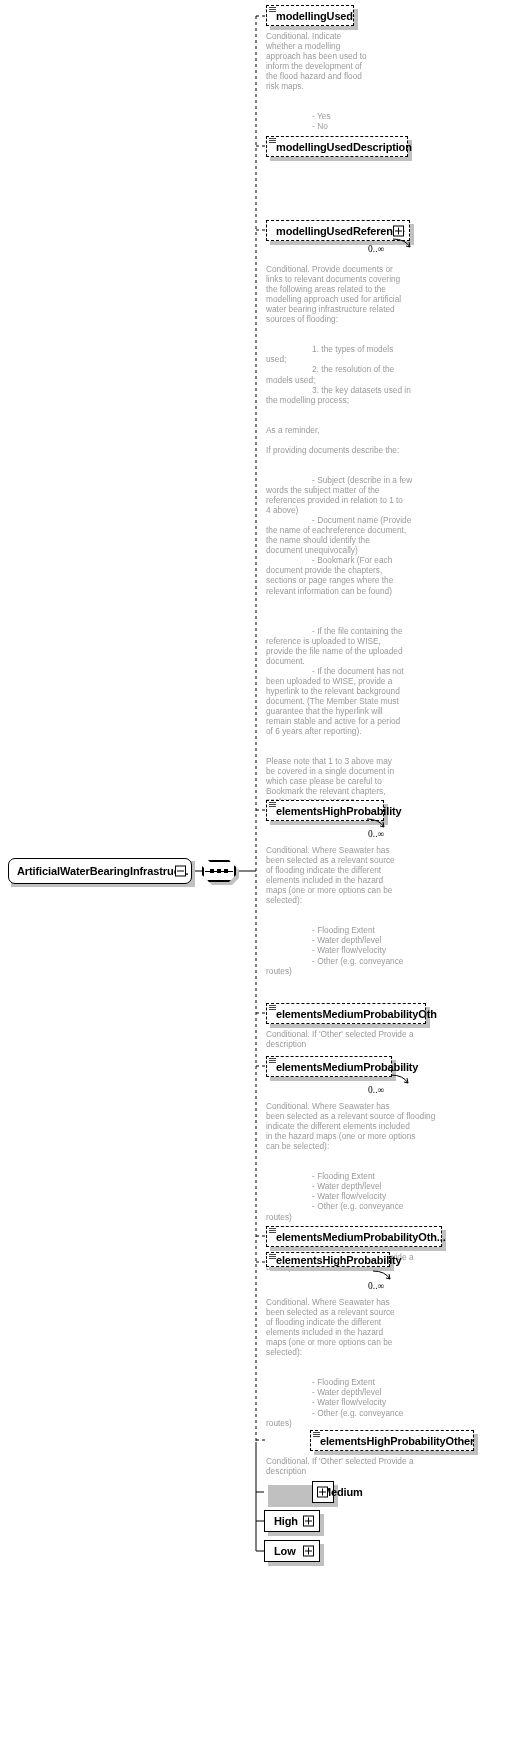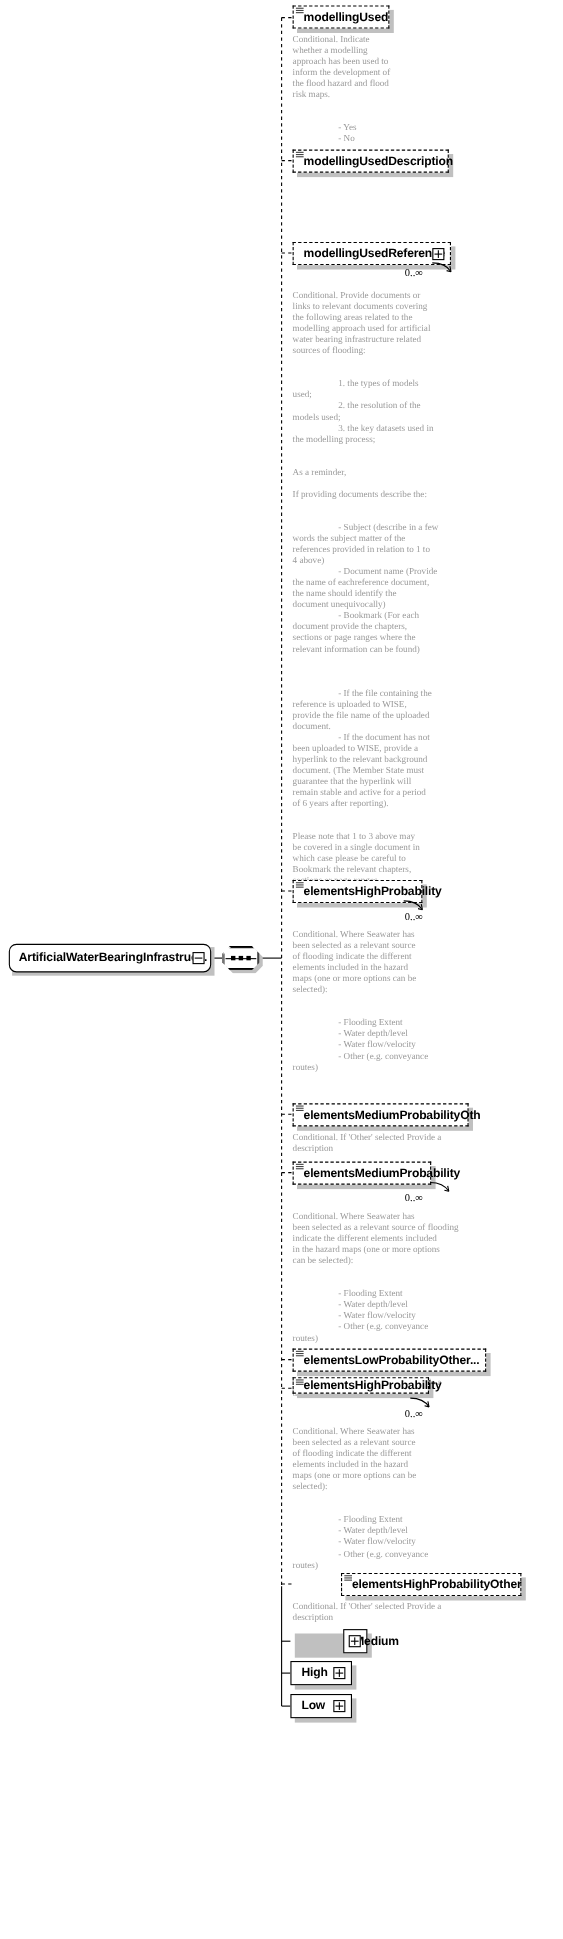--- a/index.html
+++ b/index.html
@@ -232,21 +232,21 @@
     font-family: "Liberation Serif", serif;
   }
 
   
   .doc {
     position: absolute;
     font-size: 8.3px;
     line-height: 10.05px;
     color: #9a9a9a;
     white-space: pre-wrap;
-    font-family: Liberation Serif, serif;
+    font-family: Liberation Sans, sans-serif;
   }
 
   
   .curl {
     position: absolute;
     z-index: 4;
   }
 </style>
 </head>
 <body>
@@ -472,21 +472,21 @@
 routes)</div>
 
   <div class="el" style="left:266px; top:1226px; width:176px; height:21px;">
     <div class="shadow"></div>
     <div class="body">
       <span class="seq-glyph">
         <i></i>
           <i></i>
           <i></i>
       </span>
-      <span class="el-label">elementsLowProbabilityOther...</span>
+      <span class="el-label">elementsMediumProbabilityOth...</span>
     </div>
   </div>
   <div class="doc" style="left:266px; top:1252px; width:230px;">Conditional. If 'Other' selected Provide a
 description</div>
 
   <div class="el" style="left:266px; top:1252px; width:124px; height:15px;">
     <div class="shadow"></div>
     <div class="body">
       <span class="seq-glyph">
         <i></i>

